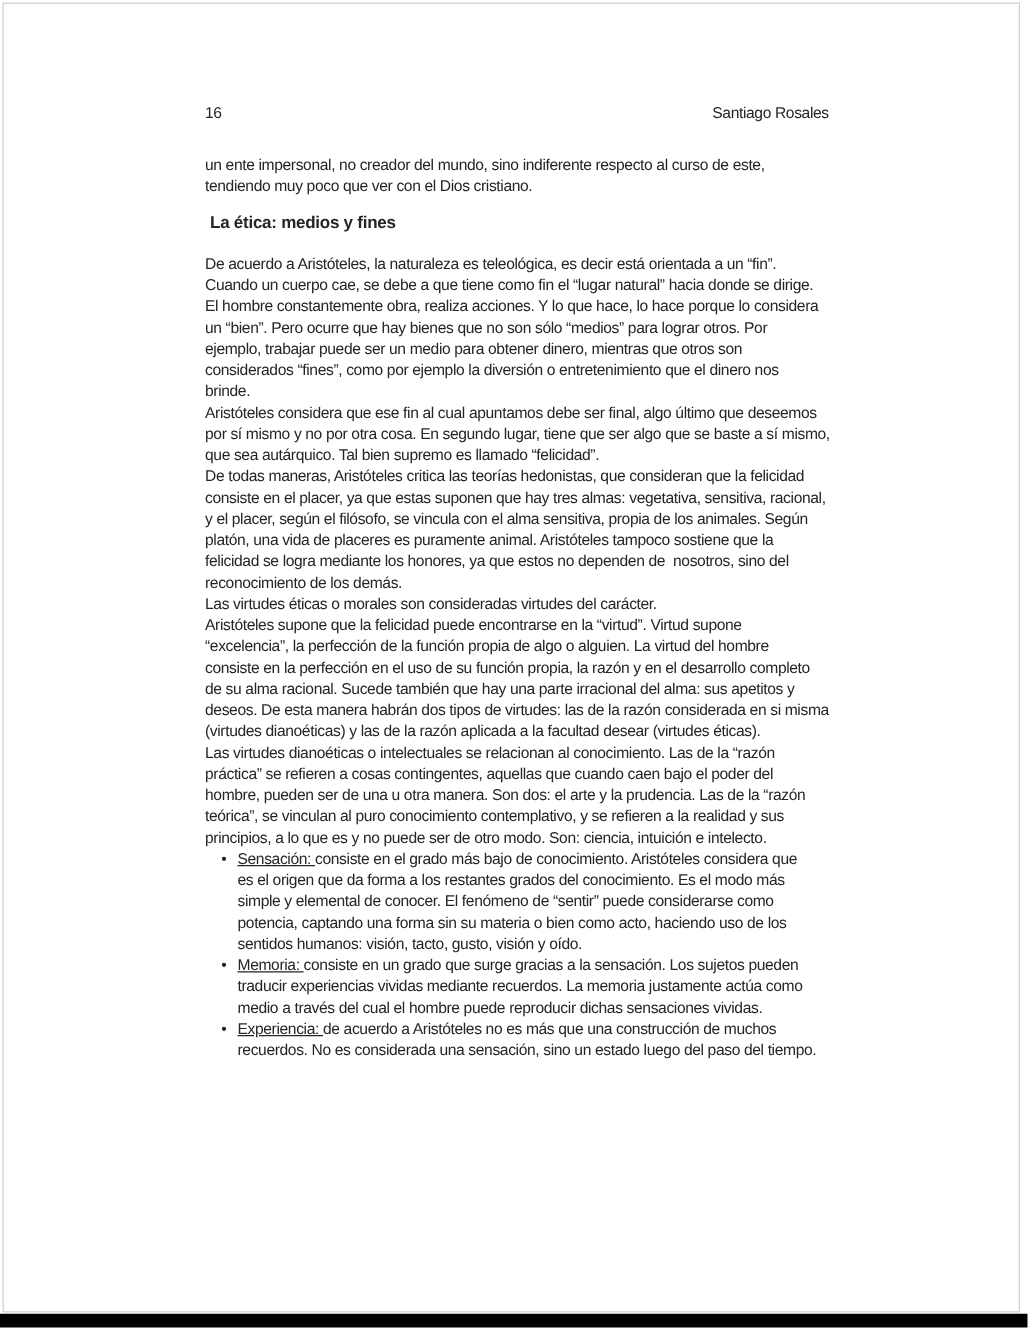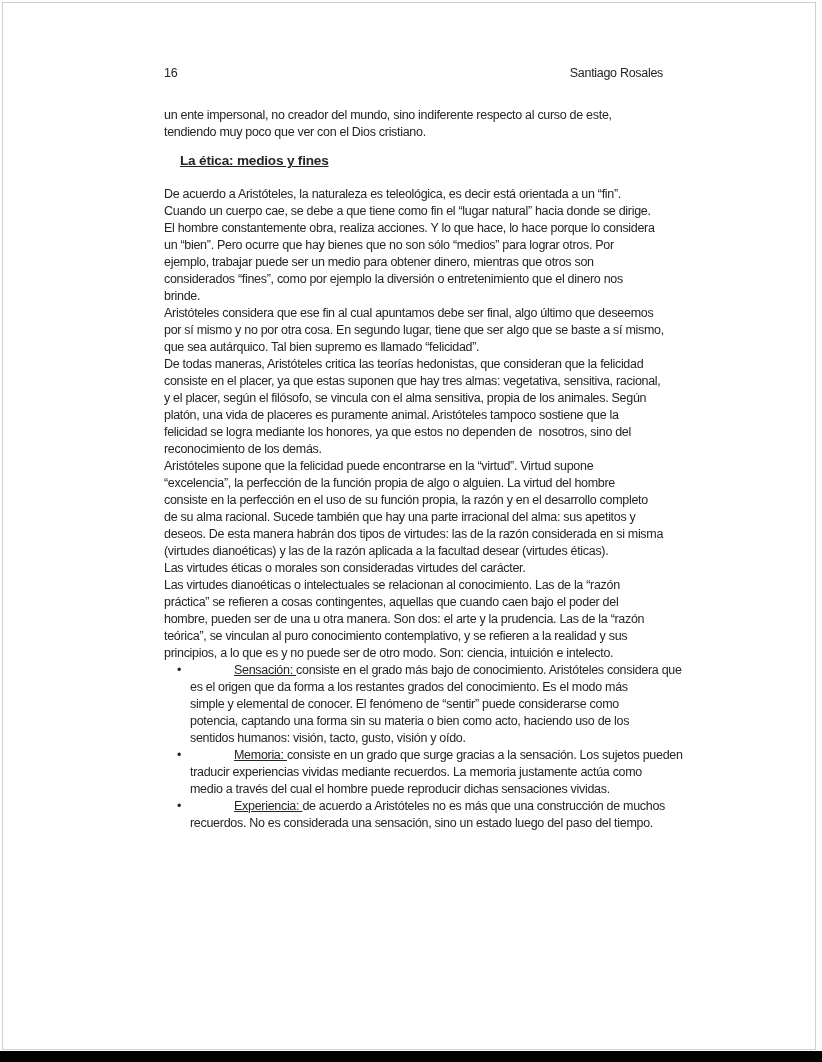--- a/index.html
+++ b/index.html
@@ -20,64 +20,63 @@
     box-sizing: border-box;
   }
   .bottom-bar {
     position: absolute;
     left: 0; top: 1051px;
     width: 822px; height: 11px;
     background: #000000;
   }
   .content {
     position: absolute;
-    left: 164px; top: 65px;
+    left: 164px; top: 82px;
     width: 560px;
     font-size: 12.5px;
     letter-spacing: -0.3px;
     line-height: 17px;
   }
   .doc-header {
     display: flex;
     justify-content: space-between;
     width: 499px;
     line-height: 17px;
   }
   .doc-body { margin-top: 25px; }
   .block {
     white-space: pre-wrap;
     line-height: 17px;
     margin: 0;
   }
   .block-heading {
     font-weight: 700;
-    text-decoration: underline;
     font-size: 13.6px;
     letter-spacing: -0.2px;
     line-height: 18px;
-    margin: 11px 0 16px 16px;
+    margin: 11px 0 16px 4px;
     white-space: pre-wrap;
   }
   ul.block-list {
     list-style: none;
     margin: 0; padding: 0;
   }
   ul.block-list li {
     position: relative;
     padding-left: 26px;
     line-height: 17px;
     white-space: pre-wrap;
   }
   ul.block-list li .bullet {
     position: absolute;
     left: 13px; top: 0;
     white-space: normal;
   }
   .run-b { font-weight: 400; }
-  .run-u { text-decoration: underline; margin-left: 44px; }
+  .run-u { text-decoration: underline; }
 </style>
 </head>
 <body>
 
 <div class="page-sheet"></div>
 
 <div class="content">
   <div class="doc-header">
     <span>16</span>
     <span>Santiago Rosales</span>
@@ -95,27 +94,27 @@
 brinde.</span></div>
       <div class="block"><span>Aristóteles considera que ese fin al cual apuntamos debe ser final, algo último que deseemos
 por sí mismo y no por otra cosa. En segundo lugar, tiene que ser algo que se baste a sí mismo,
 que sea autárquico. Tal bien supremo es llamado “felicidad”.</span></div>
       <div class="block"><span>De todas maneras, Aristóteles critica las teorías hedonistas, que consideran que la felicidad
 consiste en el placer, ya que estas suponen que hay tres almas: vegetativa, sensitiva, racional,
 y el placer, según el filósofo, se vincula con el alma sensitiva, propia de los animales. Según
 platón, una vida de placeres es puramente animal. Aristóteles tampoco sostiene que la
 felicidad se logra mediante los honores, ya que estos no dependen de  nosotros, sino del
 reconocimiento de los demás.</span></div>
+      <div class="block"><span>Las virtudes éticas o morales son consideradas virtudes del carácter.</span></div>
       <div class="block"><span>Aristóteles supone que la felicidad puede encontrarse en la “virtud”. Virtud supone
 “excelencia”, la perfección de la función propia de algo o alguien. La virtud del hombre
 consiste en la perfección en el uso de su función propia, la razón y en el desarrollo completo
 de su alma racional. Sucede también que hay una parte irracional del alma: sus apetitos y
 deseos. De esta manera habrán dos tipos de virtudes: las de la razón considerada en si misma
 </span><span class="run-b">(virtudes dianoéticas)</span><span> y las de la razón aplicada a la facultad desear </span><span class="run-b">(virtudes éticas)</span><span>.</span></div>
-      <div class="block"><span>Las virtudes éticas o morales son consideradas virtudes del carácter.</span></div>
       <div class="block"><span>Las virtudes dianoéticas o intelectuales se relacionan al conocimiento. Las de la </span><span class="run-b">“razón
 práctica”</span><span> se refieren a cosas contingentes, aquellas que cuando caen bajo el poder del
 hombre, pueden ser de una u otra manera. Son dos: el arte y la prudencia. Las de la </span><span class="run-b">“razón
 teórica”</span><span>, se vinculan al puro conocimiento contemplativo, y se refieren a la realidad y sus
 principios, a lo que es y no puede ser de otro modo. Son: ciencia, intuición e intelecto.</span></div>
       <ul class="block-list">
         <li><span class="bullet">•</span><span class="run-u">Sensación: </span><span>consiste en el grado más bajo de conocimiento. Aristóteles considera que
 es el origen que da forma a los restantes grados del conocimiento. Es el modo más
 simple y elemental de conocer. El fenómeno de “sentir” puede considerarse como
 potencia, captando una forma sin su materia o bien como acto, haciendo uso de los

